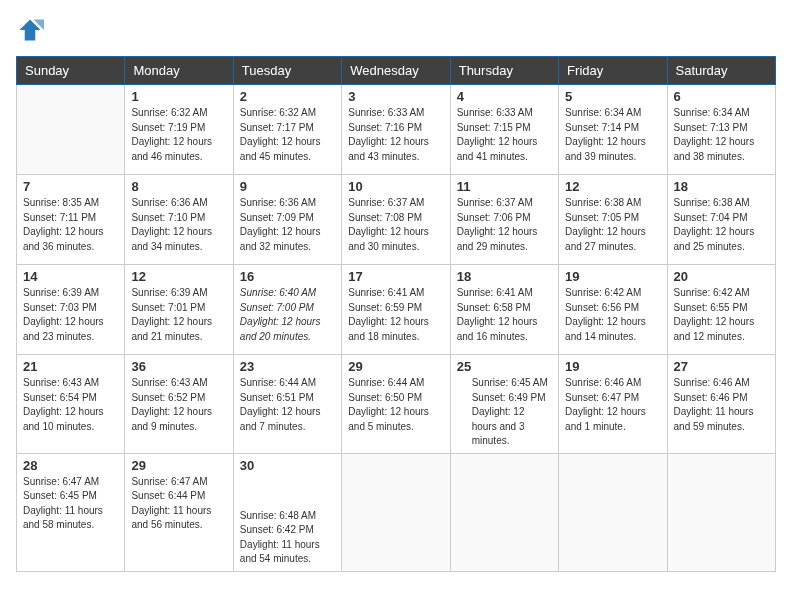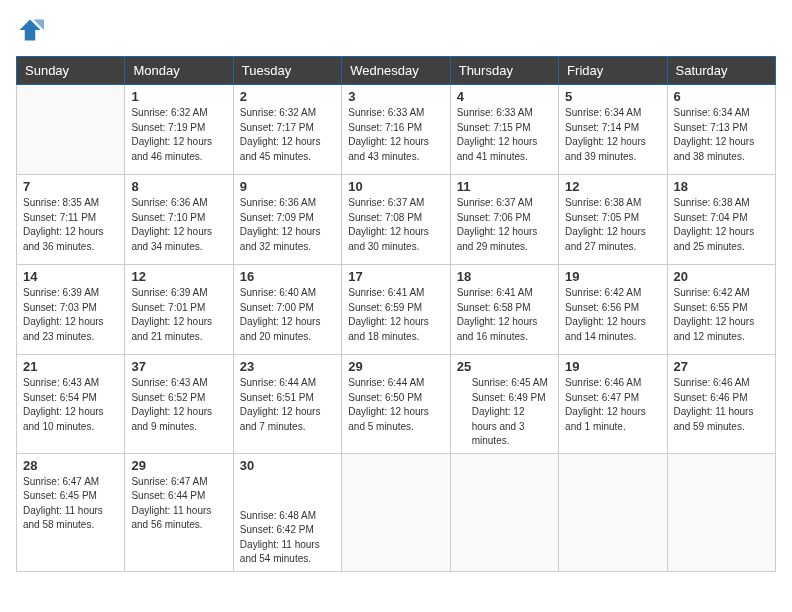--- a/index.html
+++ b/index.html
@@ -207,21 +207,21 @@
 Daylight: 12 hours and 23 minutes.</div>
         </td>
         <td>
           <span class="day-num">12</span>
           <div class="cell-text" style="white-space: pre-line;">Sunrise: 6:39 AM
 Sunset: 7:01 PM
 Daylight: 12 hours and 21 minutes.</div>
         </td>
         <td>
           <span class="day-num">16</span>
-          <div class="cell-text" style="white-space: pre-line;">Sunrise: 6:40 AM
+          <div class="cell-text" style="white-space: pre-line; font-style: italic;">Sunrise: 6:40 AM
 Sunset: 7:00 PM
 Daylight: 12 hours and 20 minutes.</div>
         </td>
         <td>
           <span class="day-num">17</span>
           <div class="cell-text" style="white-space: pre-line;">Sunrise: 6:41 AM
 Sunset: 6:59 PM
 Daylight: 12 hours and 18 minutes.</div>
         </td>
         <td>
@@ -244,21 +244,21 @@
         </td>
       </tr>
       <tr>
         <td>
           <span class="day-num">21</span>
           <div class="cell-text" style="white-space: pre-line;">Sunrise: 6:43 AM
 Sunset: 6:54 PM
 Daylight: 12 hours and 10 minutes.</div>
         </td>
         <td>
-          <span class="day-num">37</span>
+          <span class="day-num">36</span>
           <div class="cell-text" style="white-space: pre-line;">Sunrise: 6:43 AM
 Sunset: 6:52 PM
 Daylight: 12 hours and 9 minutes.</div>
         </td>
         <td>
           <span class="day-num">23</span>
           <div class="cell-text" style="white-space: pre-line;">Sunrise: 6:44 AM
 Sunset: 6:51 PM
 Daylight: 12 hours and 7 minutes.</div>
         </td>

